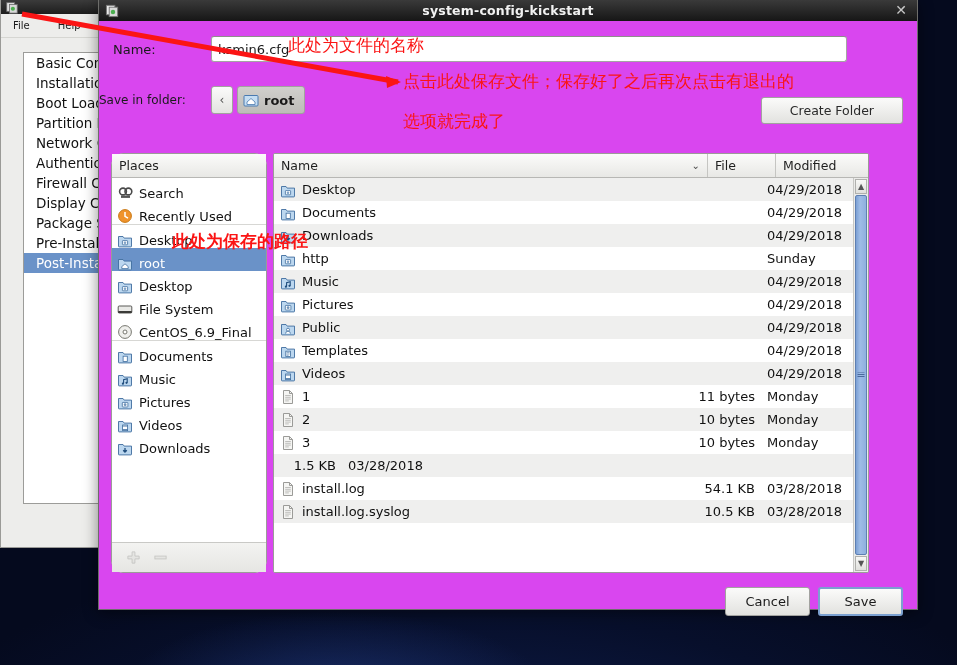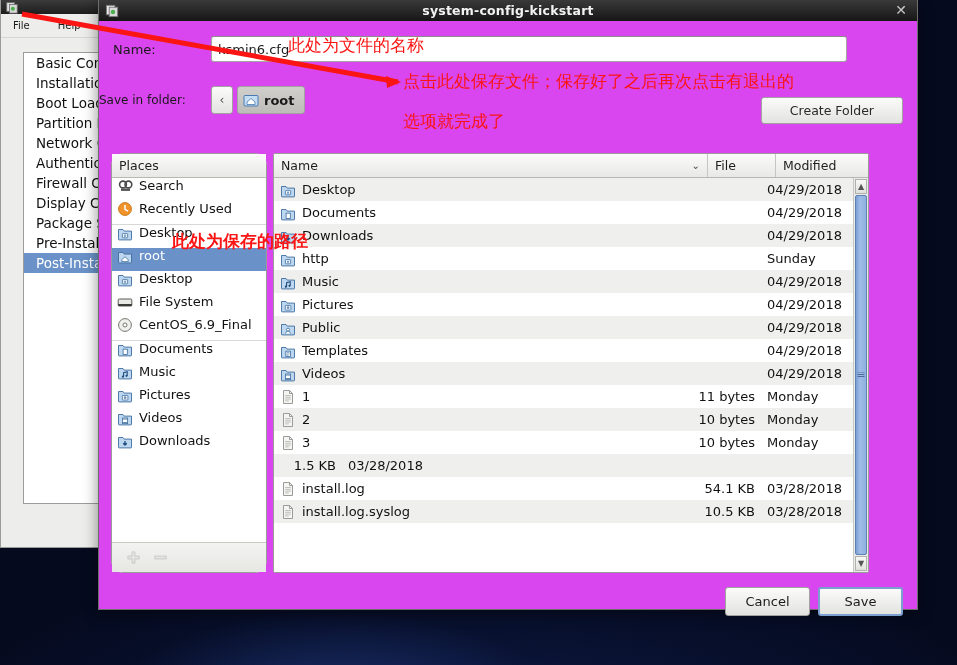--- a/index.html
+++ b/index.html
@@ -144,21 +144,21 @@
     border-radius: 12px;
   }
   #places-header {
     height: 24px; line-height: 24px; padding-left: 7px;
     font-size: 12.5px; color: #1e1e1e;
     background: linear-gradient(#fbfbfa, #e8e8e5);
     border-bottom: 1px solid #b7b7b4;
   }
   #places-list { flex: 1; background: #fff; overflow: hidden; }
   .place-row {
-    height: 23px; display: flex; align-items: flex-start; gap: 6px;
+    height: 23px; display: flex; align-items: flex-end; gap: 6px;
     padding-left: 5px; font-size: 13px; color: #111; white-space: nowrap;
   }
   .place-row.sel { background: #6a92c8; color: #fff; }
   .place-row.sep { border-top: 1px solid #d7d7d4; height: 24px; }
   .pi { width: 16px; height: 16px; flex: 0 0 16px; display: block; }
   #places-footer {
     height: 30px; border-top: 1px solid #c9c9c6;
     background: linear-gradient(#f3f3f1, #e6e6e3);
     display: flex; align-items: center; gap: 12px; padding-left: 14px;
   }

